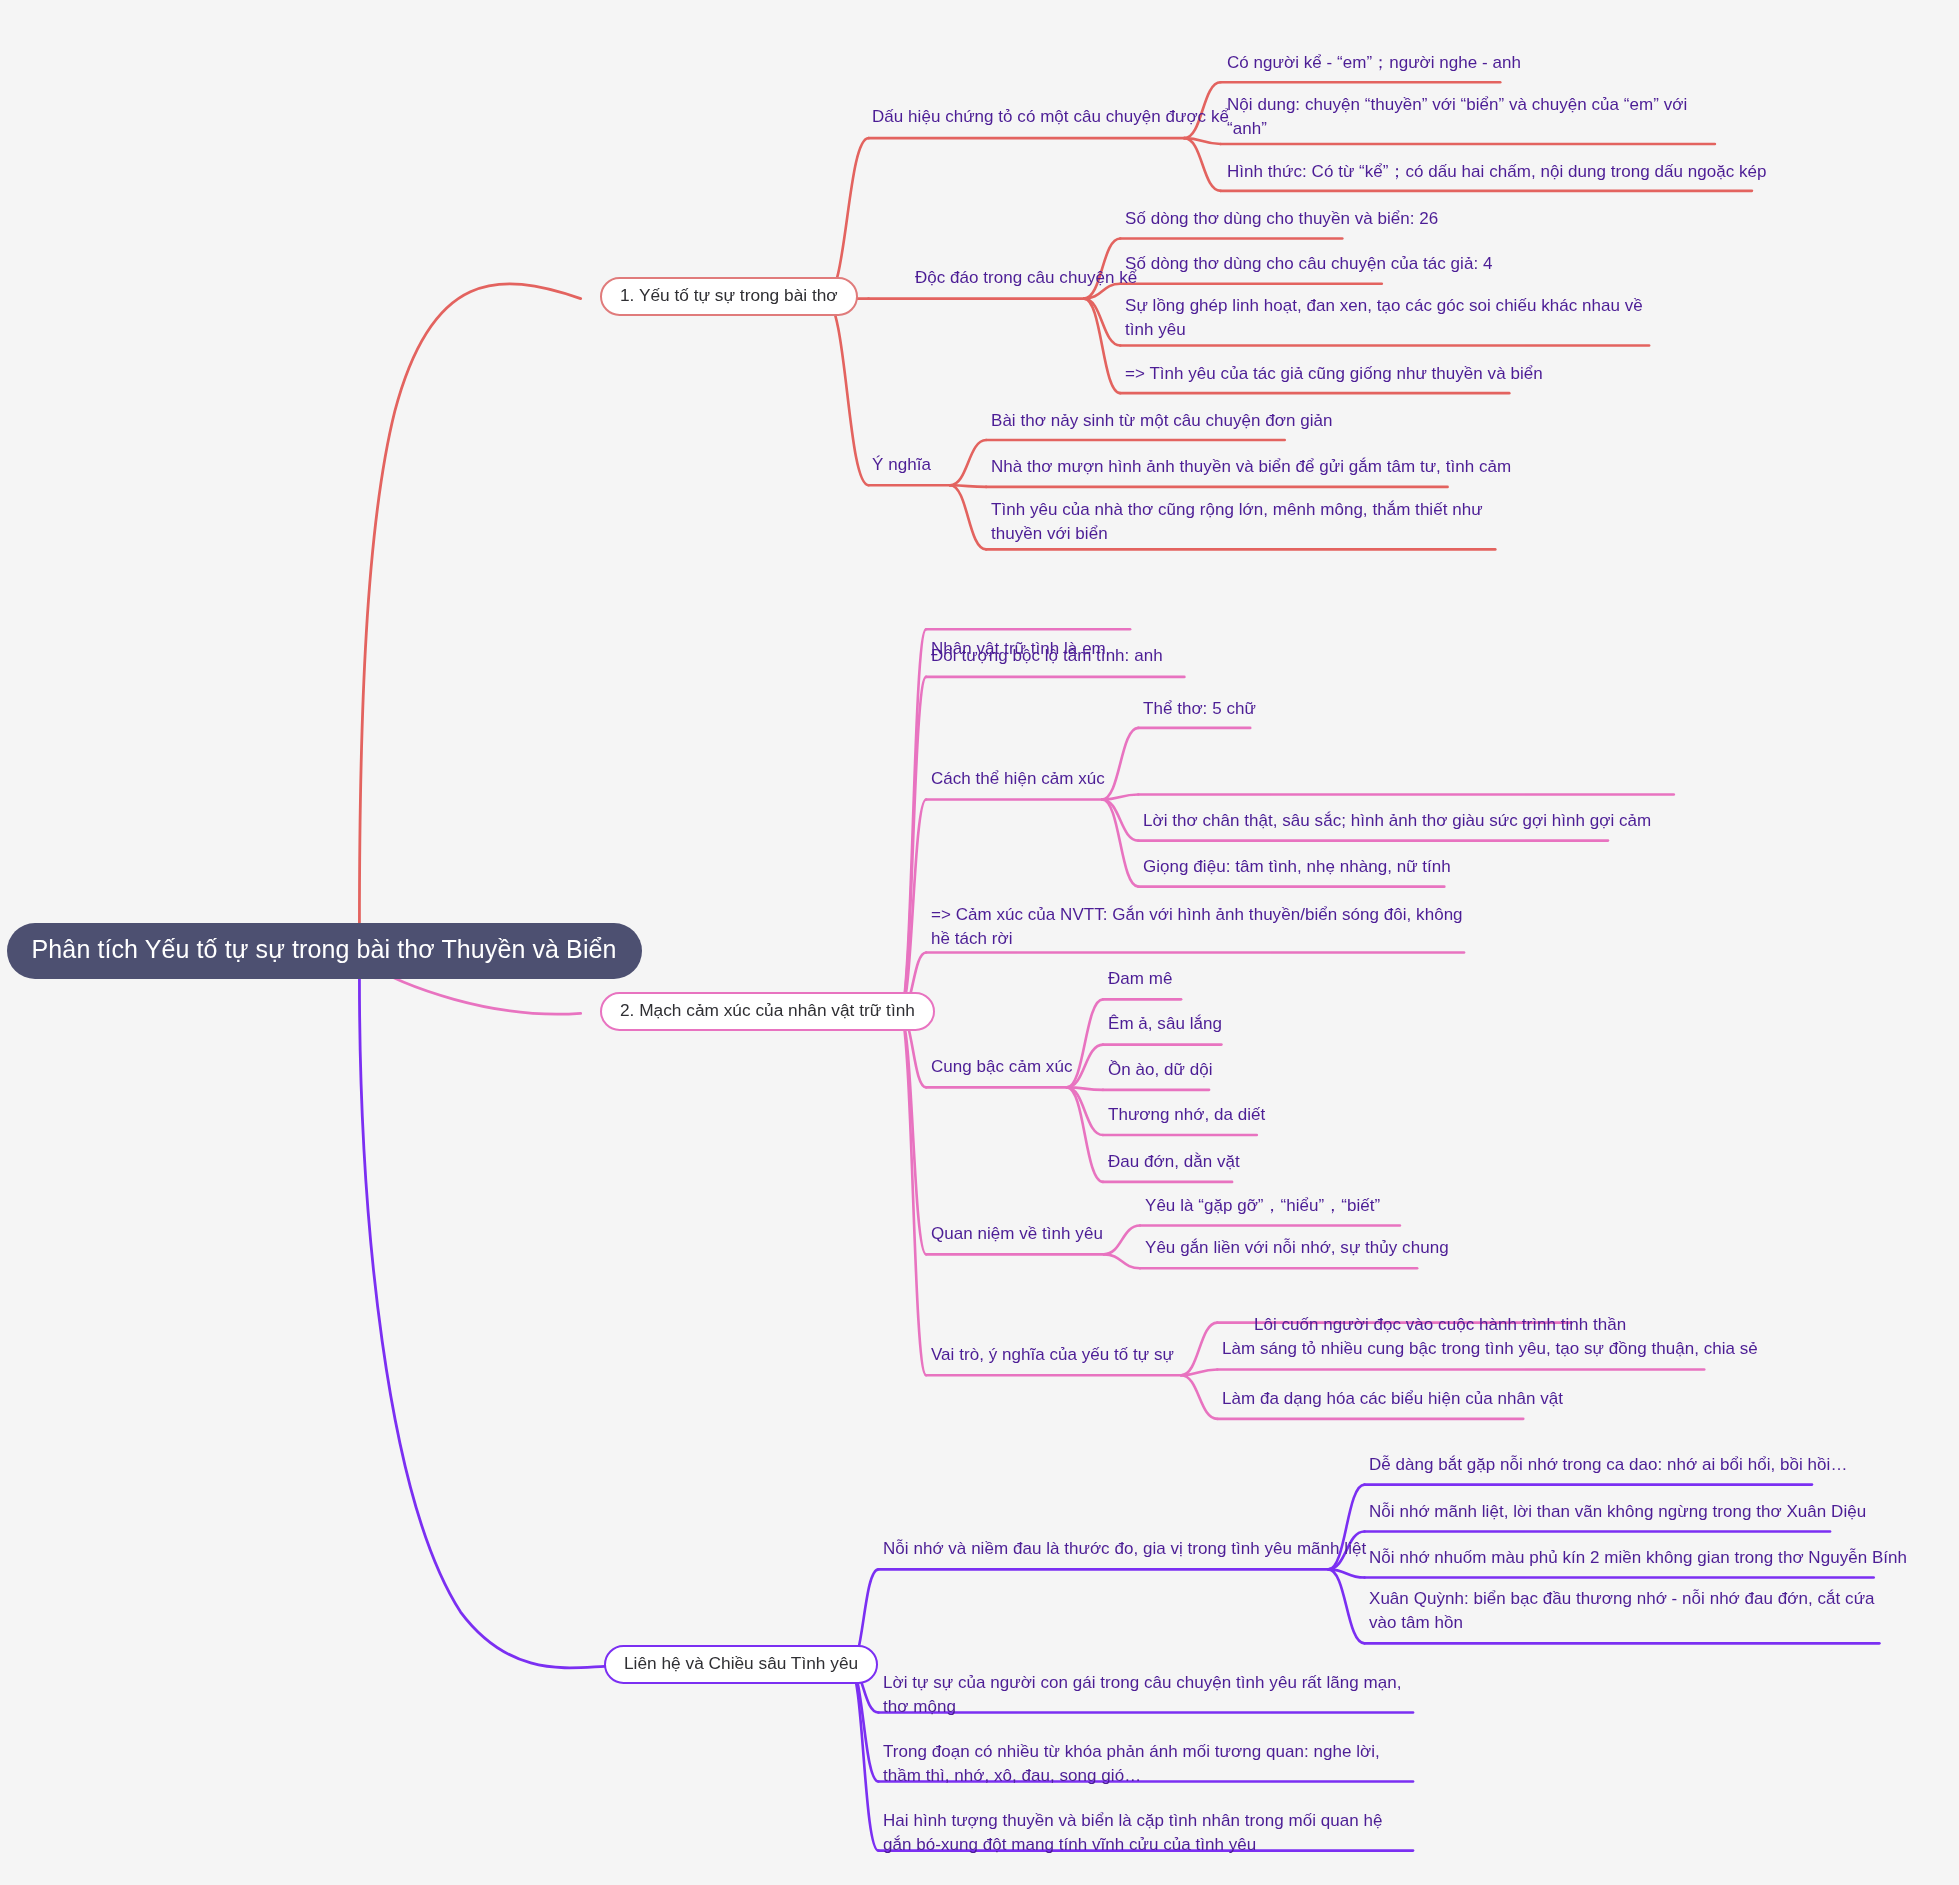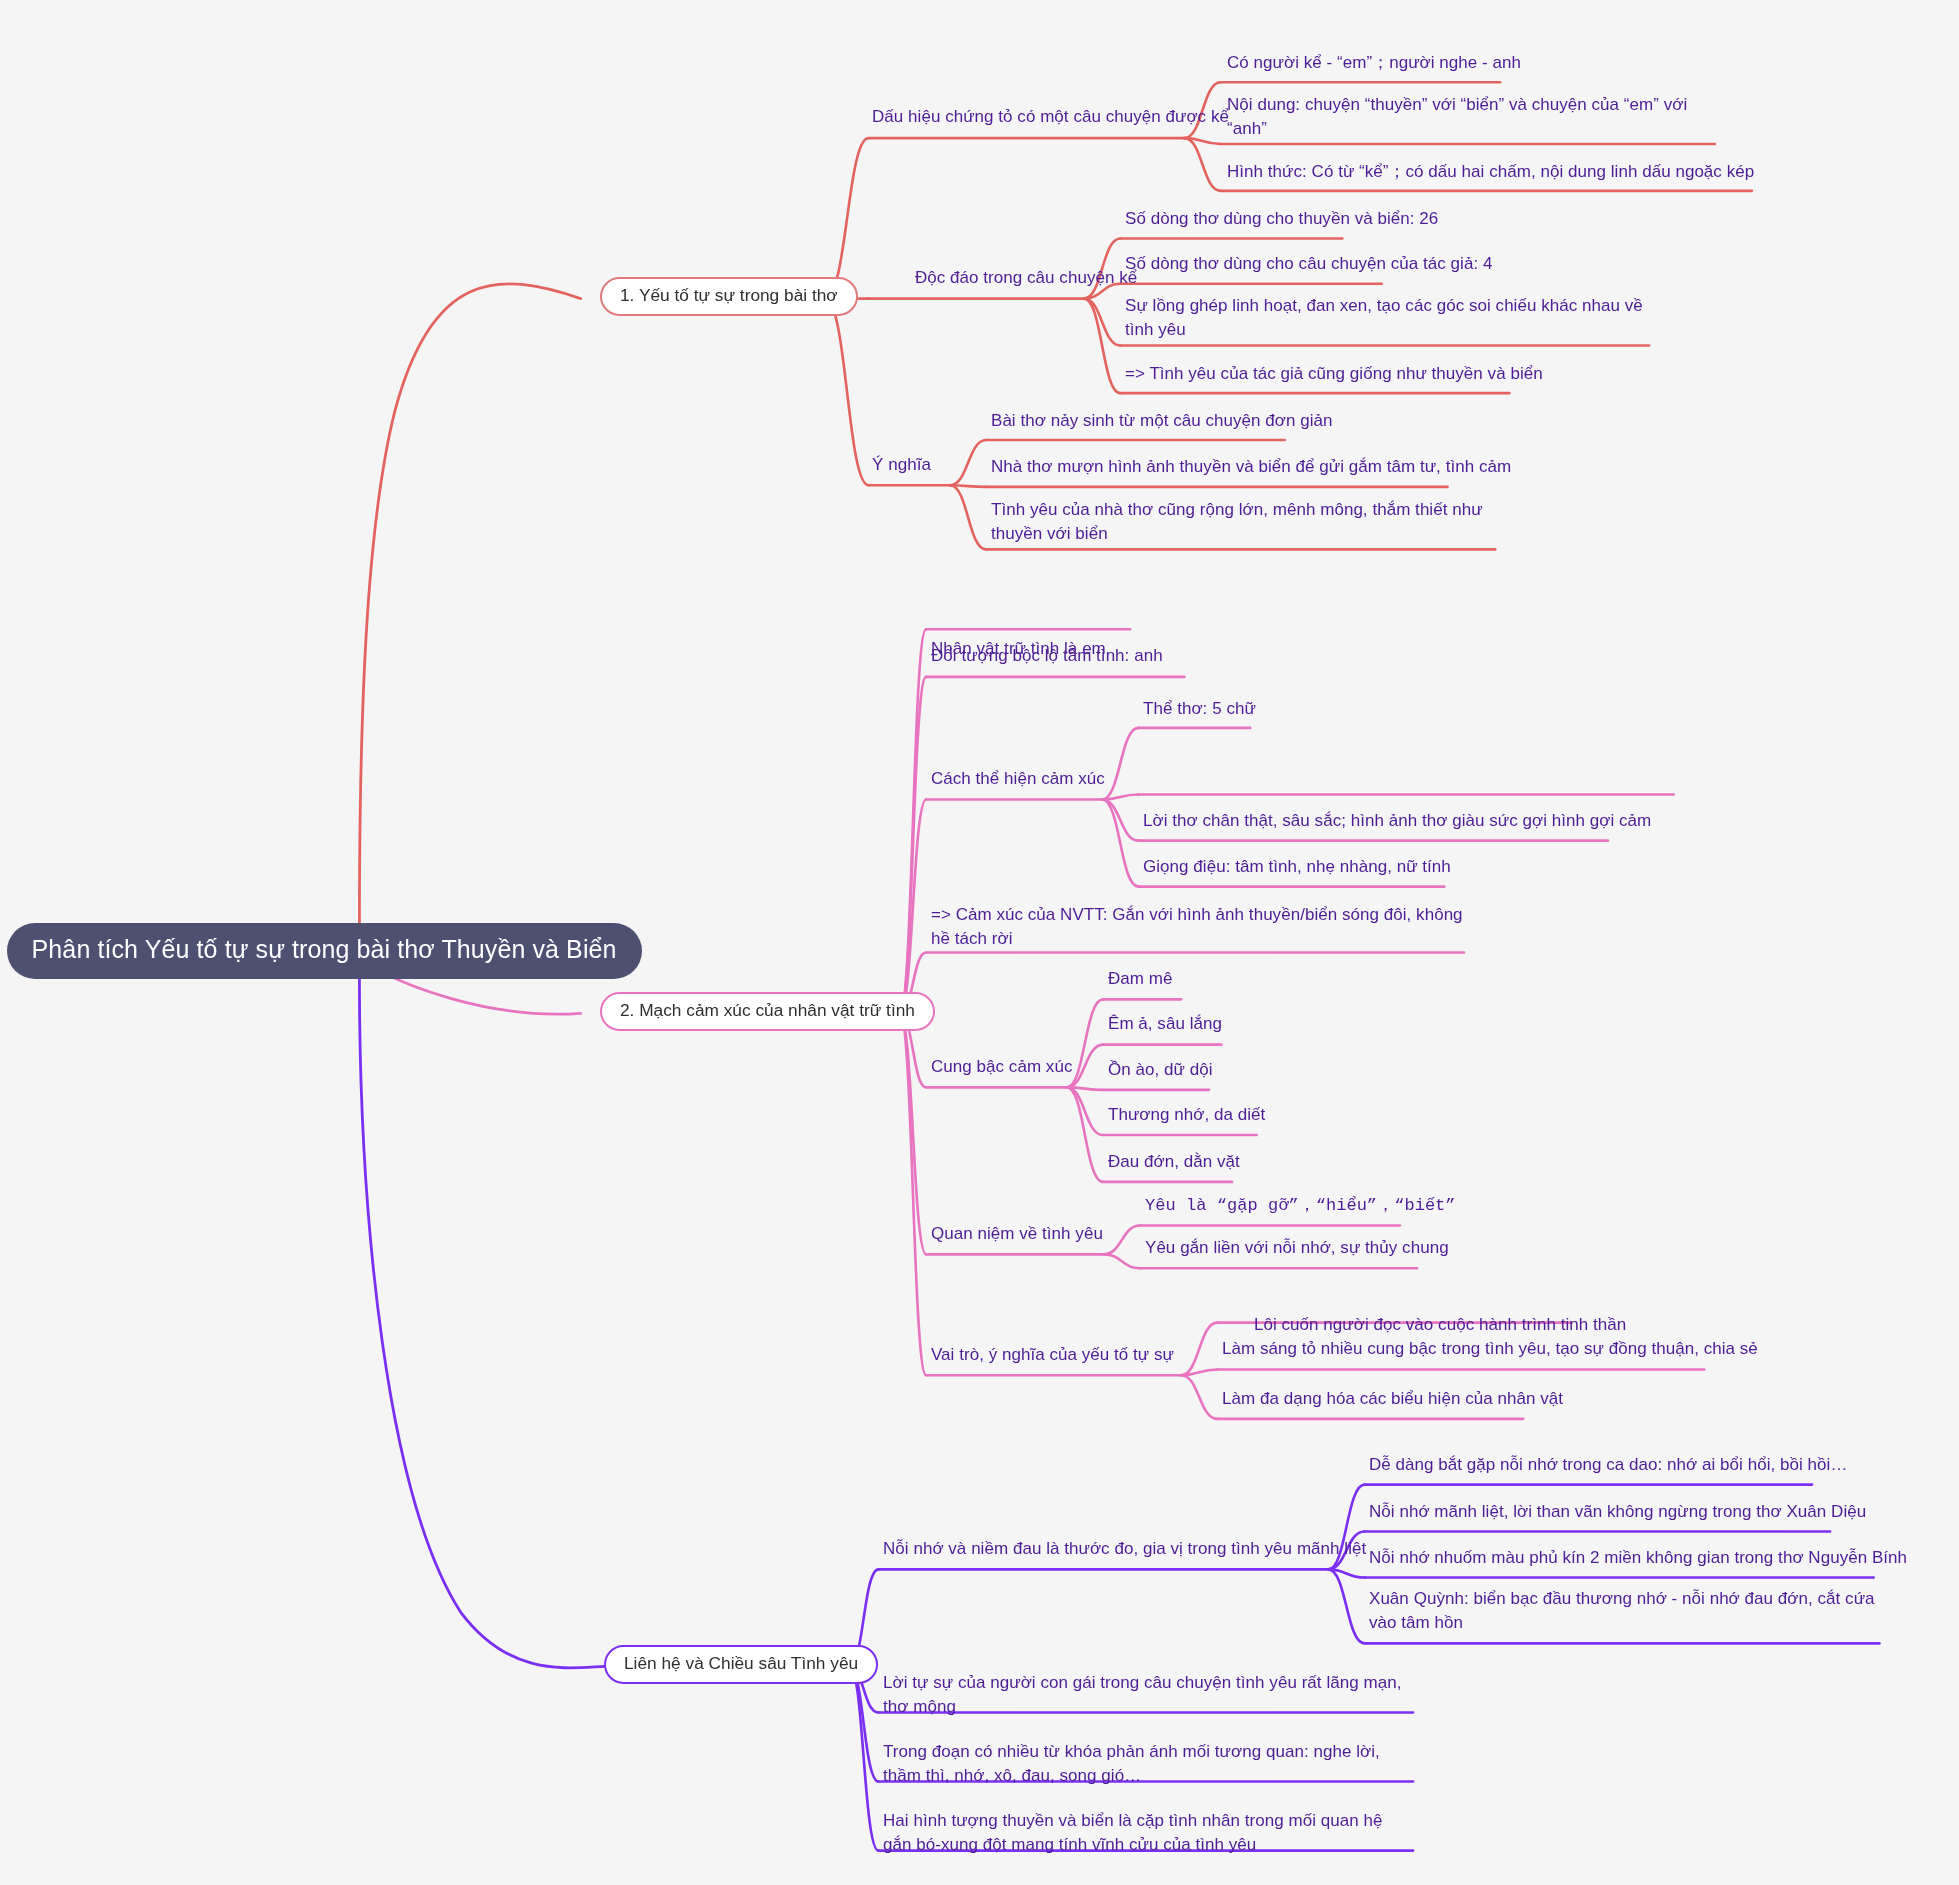--- a/index.html
+++ b/index.html
@@ -183,21 +183,21 @@
     </g>
   </svg>
 
   <div class="root-node" style="left:6.6px; top:923px;">Phân tích Yếu tố tự sự trong bài thơ Thuyền và Biển</div>
 
   <div class="branch-node" style="left:600px; top:277px;">1. Yếu tố tự sự trong bài thơ</div>
 
   <div class="lbl w-auto" style="left:872px; top:105px;">Dấu hiệu chứng tỏ có một câu chuyện được kể</div>
   <div class="lbl w-auto" style="left:1227px; top:51px;">Có người kể - “em”；người nghe - anh</div>
   <div class="lbl" style="left:1227px; top:93px; width:493px;">Nội dung: chuyện “thuyền” với “biển” và chuyện của “em” với “anh”</div>
-  <div class="lbl w-auto" style="left:1227px; top:160px;">Hình thức: Có từ “kể”；có dấu hai chấm, nội dung linh dấu ngoặc kép</div>
+  <div class="lbl w-auto" style="left:1227px; top:160px;">Hình thức: Có từ “kể”；có dấu hai chấm, nội dung trong dấu ngoặc kép</div>
 
   <div class="lbl w-auto" style="left:915px; top:266px;">Độc đáo trong câu chuyện kể</div>
   <div class="lbl w-auto" style="left:1125px; top:207px;">Số dòng thơ dùng cho thuyền và biển: 26</div>
   <div class="lbl w-auto" style="left:1125px; top:252px;">Số dòng thơ dùng cho câu chuyện của tác giả: 4</div>
   <div class="lbl" style="left:1125px; top:294px; width:526px;">Sự lồng ghép linh hoạt, đan xen, tạo các góc soi chiếu khác nhau về tình yêu</div>
   <div class="lbl w-auto" style="left:1125px; top:362px;">=&gt; Tình yêu của tác giả cũng giống như thuyền và biển</div>
 
   <div class="lbl w-auto" style="left:872px; top:453px;">Ý nghĩa</div>
   <div class="lbl w-auto" style="left:991px; top:409px;">Bài thơ nảy sinh từ một câu chuyện đơn giản</div>
   <div class="lbl w-auto" style="left:991px; top:455px;">Nhà thơ mượn hình ảnh thuyền và biển để gửi gắm tâm tư, tình cảm</div>
@@ -216,21 +216,21 @@
   <div class="lbl" style="left:931px; top:903px; width:543px;">=&gt; Cảm xúc của NVTT: Gắn với hình ảnh thuyền/biển sóng đôi, không hề tách rời</div>
 
   <div class="lbl w-auto" style="left:931px; top:1055px;">Cung bậc cảm xúc</div>
   <div class="lbl w-auto" style="left:1108px; top:967px;">Đam mê</div>
   <div class="lbl w-auto" style="left:1108px; top:1012px;">Êm ả, sâu lắng</div>
   <div class="lbl w-auto" style="left:1108px; top:1058px;">Ồn ào, dữ dội</div>
   <div class="lbl w-auto" style="left:1108px; top:1103px;">Thương nhớ, da diết</div>
   <div class="lbl w-auto" style="left:1108px; top:1150px;">Đau đớn, dằn vặt</div>
 
   <div class="lbl w-auto" style="left:931px; top:1222px;">Quan niệm về tình yêu</div>
-  <div class="lbl w-auto" style="left:1145px; top:1194px;font-family:Liberation Mono, monospace;">Yêu là “gặp gỡ”，“hiểu”，“biết”</div>
+  <div class="lbl w-auto" style="left:1145px; top:1194px;">Yêu là “gặp gỡ”，“hiểu”，“biết”</div>
   <div class="lbl w-auto" style="left:1145px; top:1236px;">Yêu gắn liền với nỗi nhớ, sự thủy chung</div>
 
   <div class="lbl w-auto" style="left:931px; top:1343px;">Vai trò, ý nghĩa của yếu tố tự sự</div>
   <div class="lbl w-auto" style="left:1222px; top:1313px;margin-left:32px;">Lôi cuốn người đọc vào cuộc hành trình tinh thần</div>
   <div class="lbl w-auto" style="left:1222px; top:1337px;">Làm sáng tỏ nhiều cung bậc trong tình yêu, tạo sự đồng thuận, chia sẻ</div>
   <div class="lbl w-auto" style="left:1222px; top:1387px;">Làm đa dạng hóa các biểu hiện của nhân vật</div>
 
   <div class="branch-node purple" style="left:604px; top:1645px;">Liên hệ và Chiều sâu Tình yêu</div>
 
   <div class="lbl w-auto" style="left:883px; top:1537px;">Nỗi nhớ và niềm đau là thước đo, gia vị trong tình yêu mãnh liệt</div>

